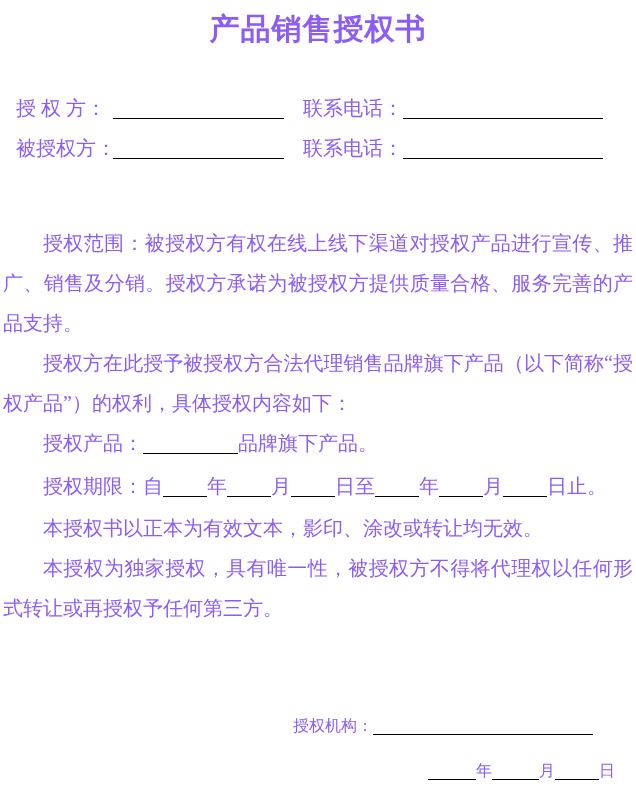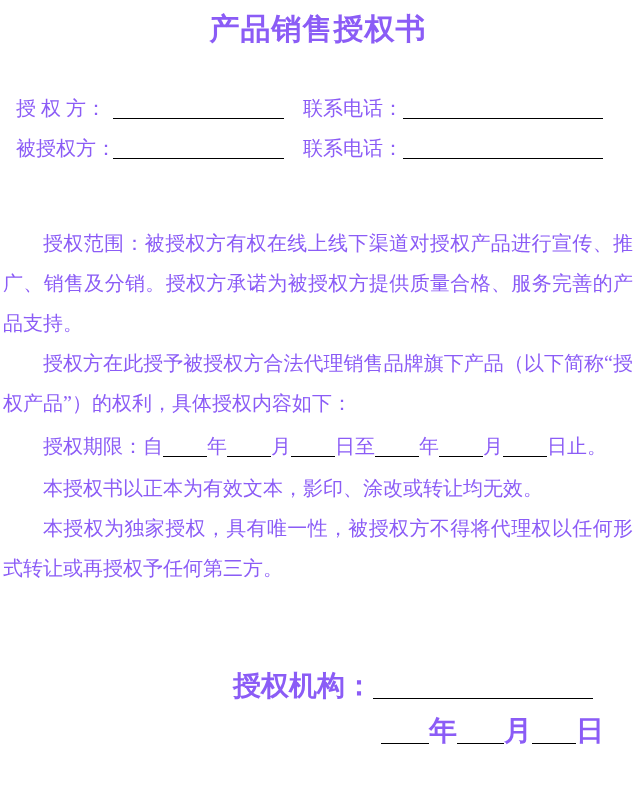--- a/index.html
+++ b/index.html
@@ -31,39 +31,40 @@
   }
   .w171{width:171px}.w200{width:200px}.w95{width:95px}
   .w44{width:44px}.w220{width:220px}.w48{width:48px}.w47{width:47px}
   .content{
     margin-top:55px;padding:0 3px;
     font-size:20px;line-height:40px;
     text-align:justify;
   }
   .content p{margin:0;text-indent:2em;}
   .content p.gap{margin-top:5px;font-family:Liberation Mono, monospace;}
-  .footer{margin-top:78px;font-size:28px;line-height:40px;font-weight:bold;}
+  .footer{margin-top:78px;font-size:16px;line-height:40px;}
   .sig-row{text-align:right;padding-right:43px;white-space:nowrap;}
-  .date-row{text-align:right;padding-right:32px;margin-top:5px;white-space:nowrap;}
+  .date-row{text-align:right;padding-right:21px;margin-top:5px;white-space:nowrap;}
 </style>
 </head>
 <body>
 
 <div class="page">
 
   <h1 class="title">产品销售授权书</h1>
 
   <div class="parties">
     <div class="party-row"><span class="plabel first">授 权 方：</span><span class="blank w171"></span><span class="plabel phone">联系电话：</span><span class="blank w200"></span></div>
     <div class="party-row"><span class="plabel first">被授权方：</span><span class="blank w171"></span><span class="plabel phone">联系电话：</span><span class="blank w200"></span></div>
   </div>
 
   <div class="content">
     <p>授权范围：被授权方有权在线上线下渠道对授权产品进行宣传、推广、销售及分销。授权方承诺为被授权方提供质量合格、服务完善的产品支持。</p>
     <p>授权方在此授予被授权方合法代理销售品牌旗下产品（以下简称“授权产品”）的权利，具体授权内容如下：</p>
+    <p><span>授权产品：</span><span class="blank w95"></span><span>品牌旗下产品。</span></p>
     <p class="gap"><span>授权期限：自</span><span class="blank w44"></span><span>年</span><span class="blank w44"></span><span>月</span><span class="blank w44"></span><span>日至</span><span class="blank w44"></span><span>年</span><span class="blank w44"></span><span>月</span><span class="blank w44"></span><span>日止。</span></p>
     <p>本授权书以正本为有效文本，影印、涂改或转让均无效。</p>
     <p>本授权为独家授权，具有唯一性，被授权方不得将代理权以任何形式转让或再授权予任何第三方。</p>
   </div>
 
   <div class="footer">
     <div class="sig-row"><span>授权机构：</span><span class="blank w220"></span></div>
     <div class="date-row"><span class="blank w48"></span><span>年</span><span class="blank w47"></span><span>月</span><span class="blank w44"></span><span>日</span></div>
   </div>
 

